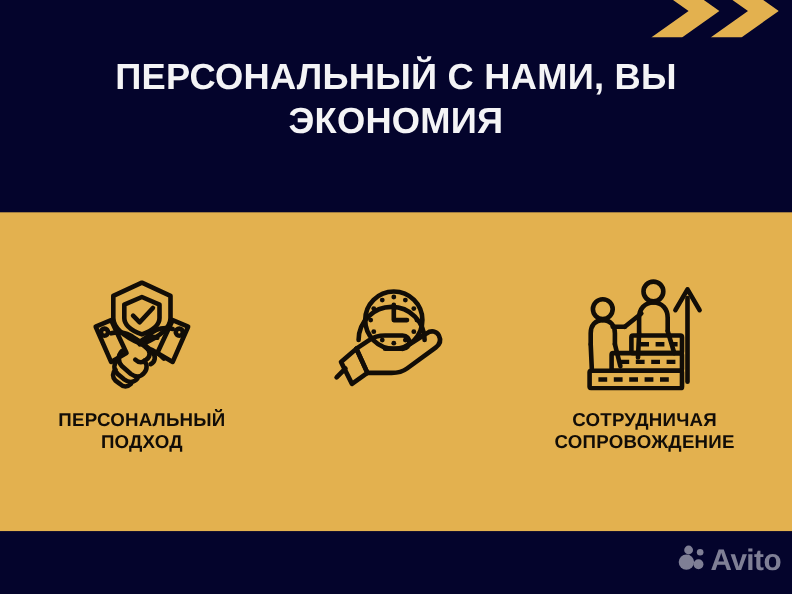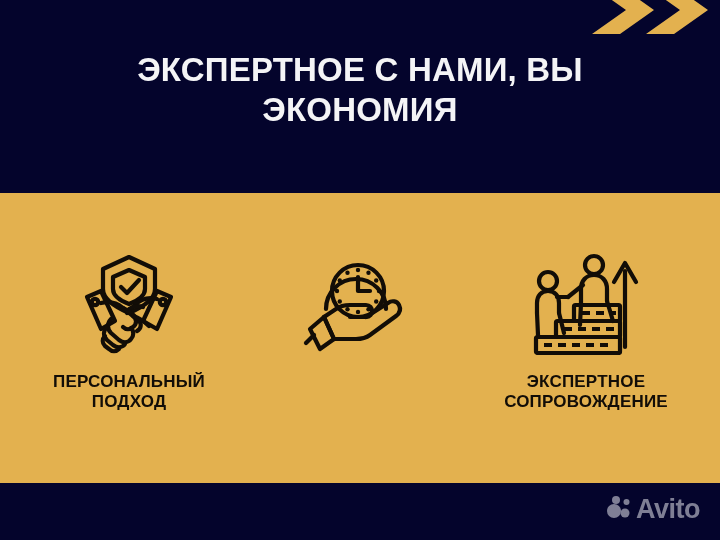--- a/index.html
+++ b/index.html
@@ -86,21 +86,21 @@
 
   
   .footer {
     position:absolute;
     left:0; top:483px;
     width:720px; height:57px;
     background:#04042c;
   }
   .watermark {
     position:absolute;
-    right:20px; top:12px;
+    right:10px; top:12px;
     display:flex;
     align-items:center;
     gap:4px;
     opacity:0.58;
     justify-content:flex-end;
   }
   .watermark-dots { display:block; }
   .watermark-text {
     color:#d8d9e2;
     font-size:27px;
@@ -117,21 +117,21 @@
   <div class="header">
 
     <div class="chevrons">
       <svg width="118" height="48" viewBox="0 0 118 48" xmlns="http://www.w3.org/2000/svg">
         <polygon points="2,0 30,0 64,24 30,48 2,48 36,24" fill="#e3b14f"></polygon>
         <polygon points="56,0 84,0 118,24 84,48 56,48 90,24" fill="#e3b14f"></polygon>
       </svg>
     </div>
 
     <div class="title">
-      <div>ЭКСПЕРТНОЕ С НАМИ, ВЫ</div>
+      <div>ПЕРСОНАЛЬНЫЙ С НАМИ, ВЫ</div>
       <div>ЭКОНОМИЯ</div>
     </div>
 
   </div>
 
   <div class="band">
     <div class="features">
 
       <div class="feature f1">
         <div class="feature-icon">
@@ -228,21 +228,21 @@
             <rect x="26" y="70" width="64" height="16" rx="1.5"></rect>
             <rect x="6" y="86" width="84" height="16" rx="1.5"></rect>
 
             <g stroke-width="4" stroke-linecap="butt">
               <path d="M52 62 H60 M66 62 H74 M80 62 H86"></path>
               <path d="M34 78 H42 M48 78 H56 M62 78 H70 M76 78 H84"></path>
               <path d="M14 94 H22 M28 94 H36 M42 94 H50 M56 94 H64 M70 94 H78"></path>
             </g>
           </svg>
         </div>
-        <div class="feature-label">ЭКСПЕРТНОЕ
+        <div class="feature-label">СОТРУДНИЧАЯ
 СОПРОВОЖДЕНИЕ</div>
       </div>
 
     </div>
   </div>
 
   <div class="footer">
     <div class="watermark">
       <span class="watermark-dots">
         <svg width="26" height="24" viewBox="0 0 26 24" xmlns="http://www.w3.org/2000/svg">

